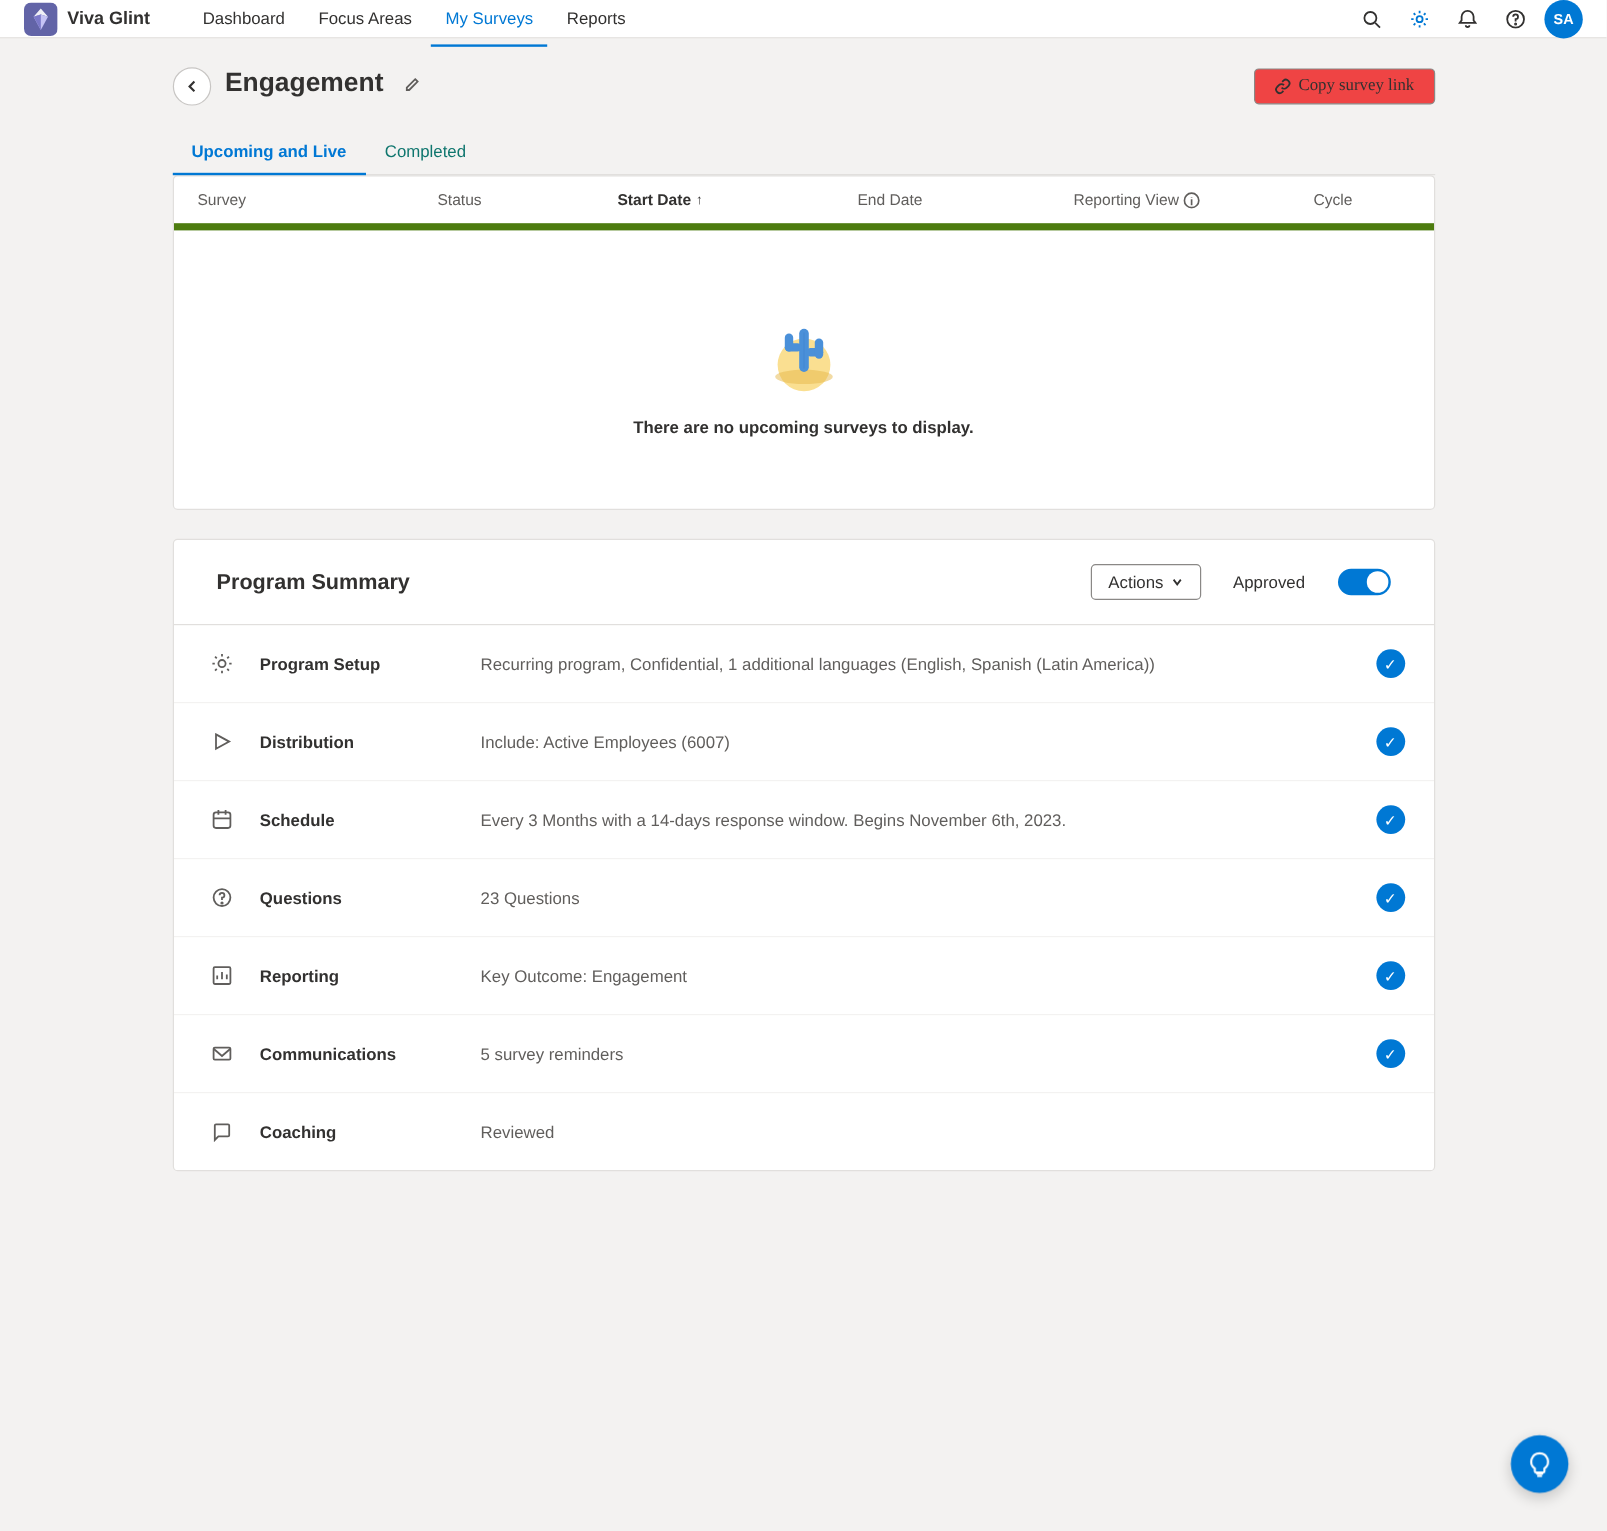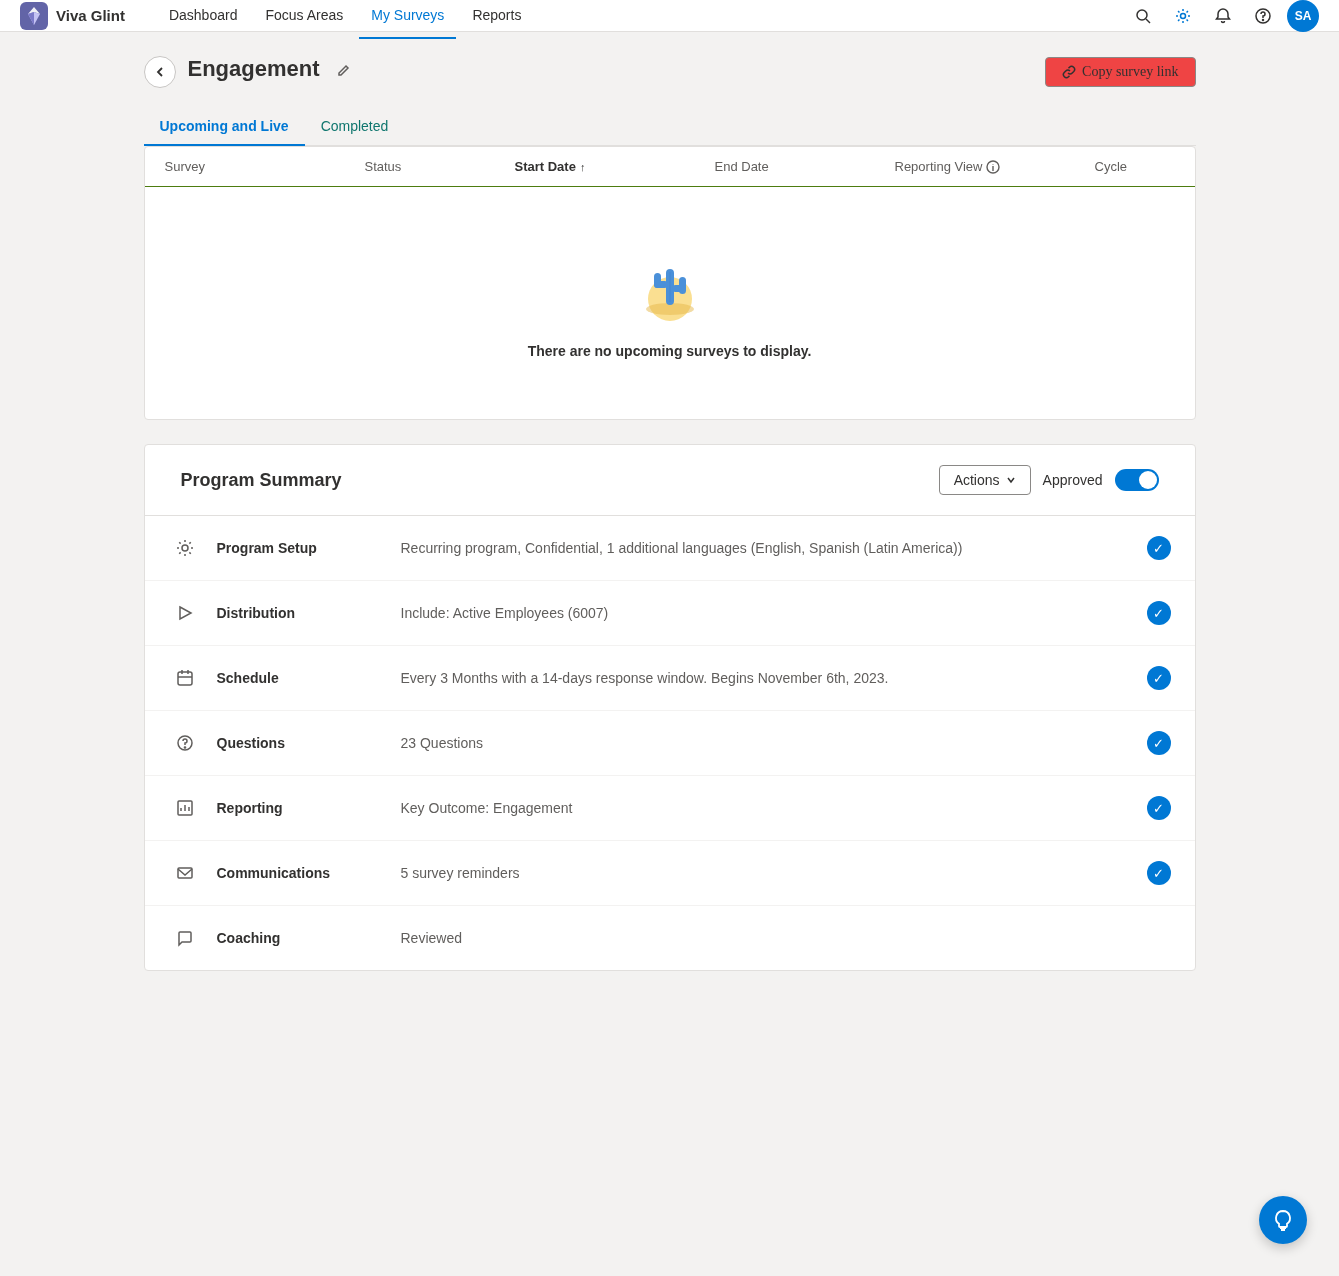--- a/index.html
+++ b/index.html
@@ -160,21 +160,21 @@
     .survey-table-card {
       background: #fff;
       border-radius: 4px;
       border: 1px solid #e1dfdd;
       margin-bottom: 24px;
     }
     .table-header {
       display: grid;
       grid-template-columns: 200px 150px 200px 180px 200px 1fr;
       padding: 12px 20px;
-      border-bottom: 1px solid #4d7c0f;
+      border-bottom: 6px solid #4d7c0f;
       font-size: 13px;
       color: #605e5c;
     }
     .col-header {
       display: flex;
       align-items: center;
       gap: 4px;
     }
     .col-header.sorted { font-weight: 600; color: #323130; }
     .sort-arrow { font-size: 11px; }
@@ -208,21 +208,21 @@
       border-bottom: 1px solid #e1dfdd;
     }
     .program-summary-title {
       font-size: 18px;
       font-weight: 600;
       color: #323130;
     }
     .program-summary-actions {
       display: flex;
       align-items: center;
-      gap: 12px;
+      gap: 27px;
     }
     .actions-btn {
       display: flex;
       align-items: center;
       gap: 6px;
       padding: 6px 14px;
       border: 1px solid #8a8886;
       border-radius: 4px;
       background: #fff;
       cursor: pointer;

